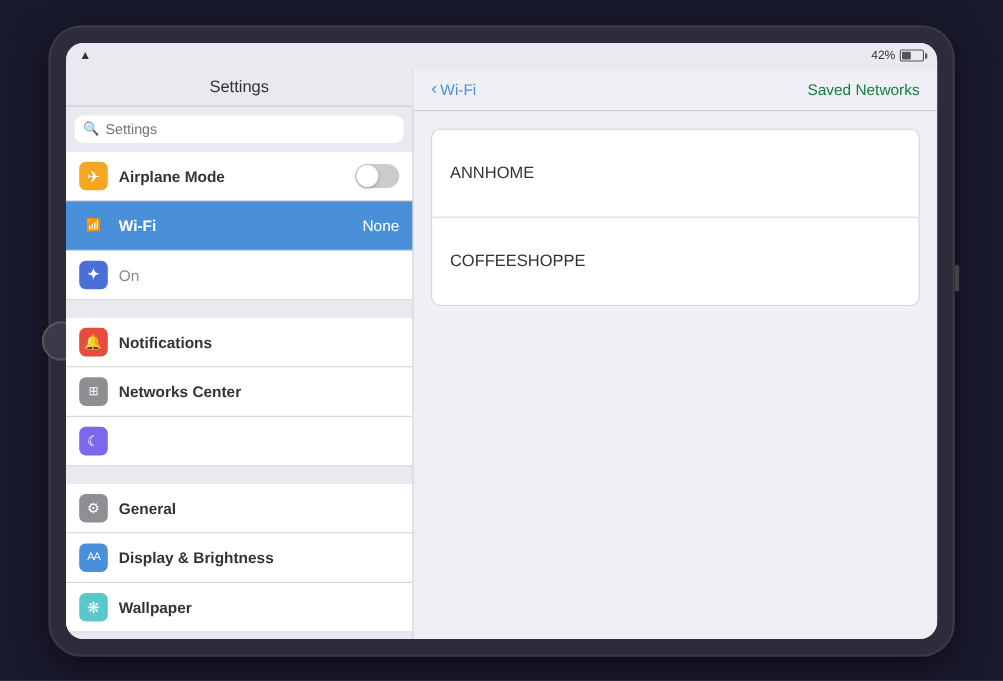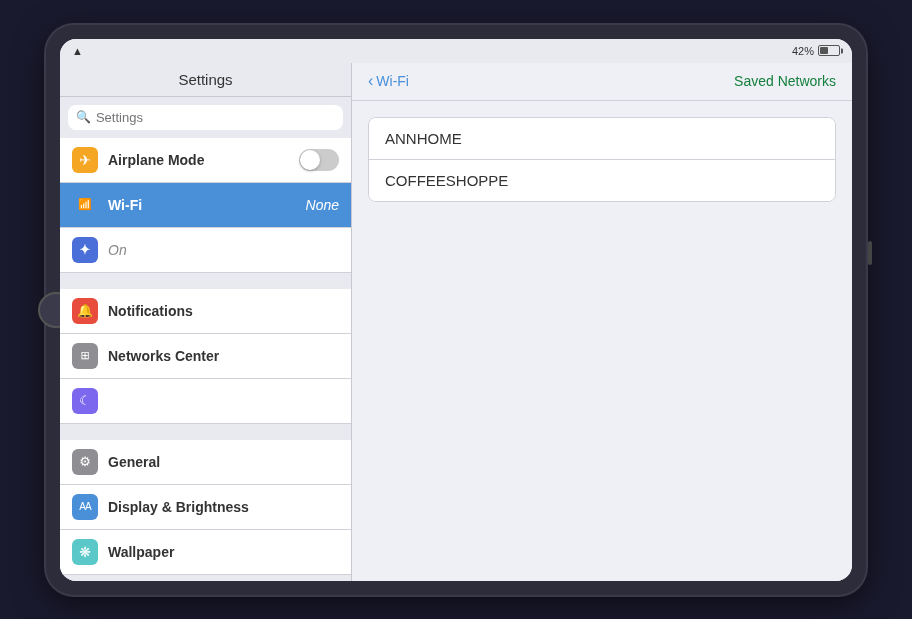--- a/index.html
+++ b/index.html
@@ -113,21 +113,21 @@
     }
 
     .content-area {
       flex: 1;
       display: flex;
       overflow: hidden;
     }
 
     
     .sidebar {
-      width: 292px;
+      width: 316px;
       background: #e8eaf0;
       flex-shrink: 0;
       display: flex;
       flex-direction: column;
       border-right: 1px solid #c8c8d0;
     }
 
     .sidebar-header {
       padding: 8px 12px;
       text-align: center;
@@ -219,21 +219,20 @@
     .item-label {
       flex: 1;
       font-size: 14px;
       color: #333;
       font-weight: bold;
     }
 
     .item-value {
       font-size: 14px;
       color: #888;
-      font-style: italic;
     }
 
     .toggle {
       width: 40px;
       height: 22px;
       border-radius: 11px;
       background: #ccc;
       position: relative;
       flex-shrink: 0;
     }
@@ -299,21 +298,21 @@
     }
 
     .networks-card {
       background: white;
       border-radius: 8px;
       overflow: hidden;
       border: 1px solid #d0d0d8;
     }
 
     .network-item {
-      padding: 12px 16px;
+      padding: 31px 16px;
       border-bottom: 1px solid #d0d0d8;
       font-size: 15px;
       color: #333;
       background: white;
       cursor: pointer;
     }
 
     .network-item:last-child {
       border-bottom: none;
     }

